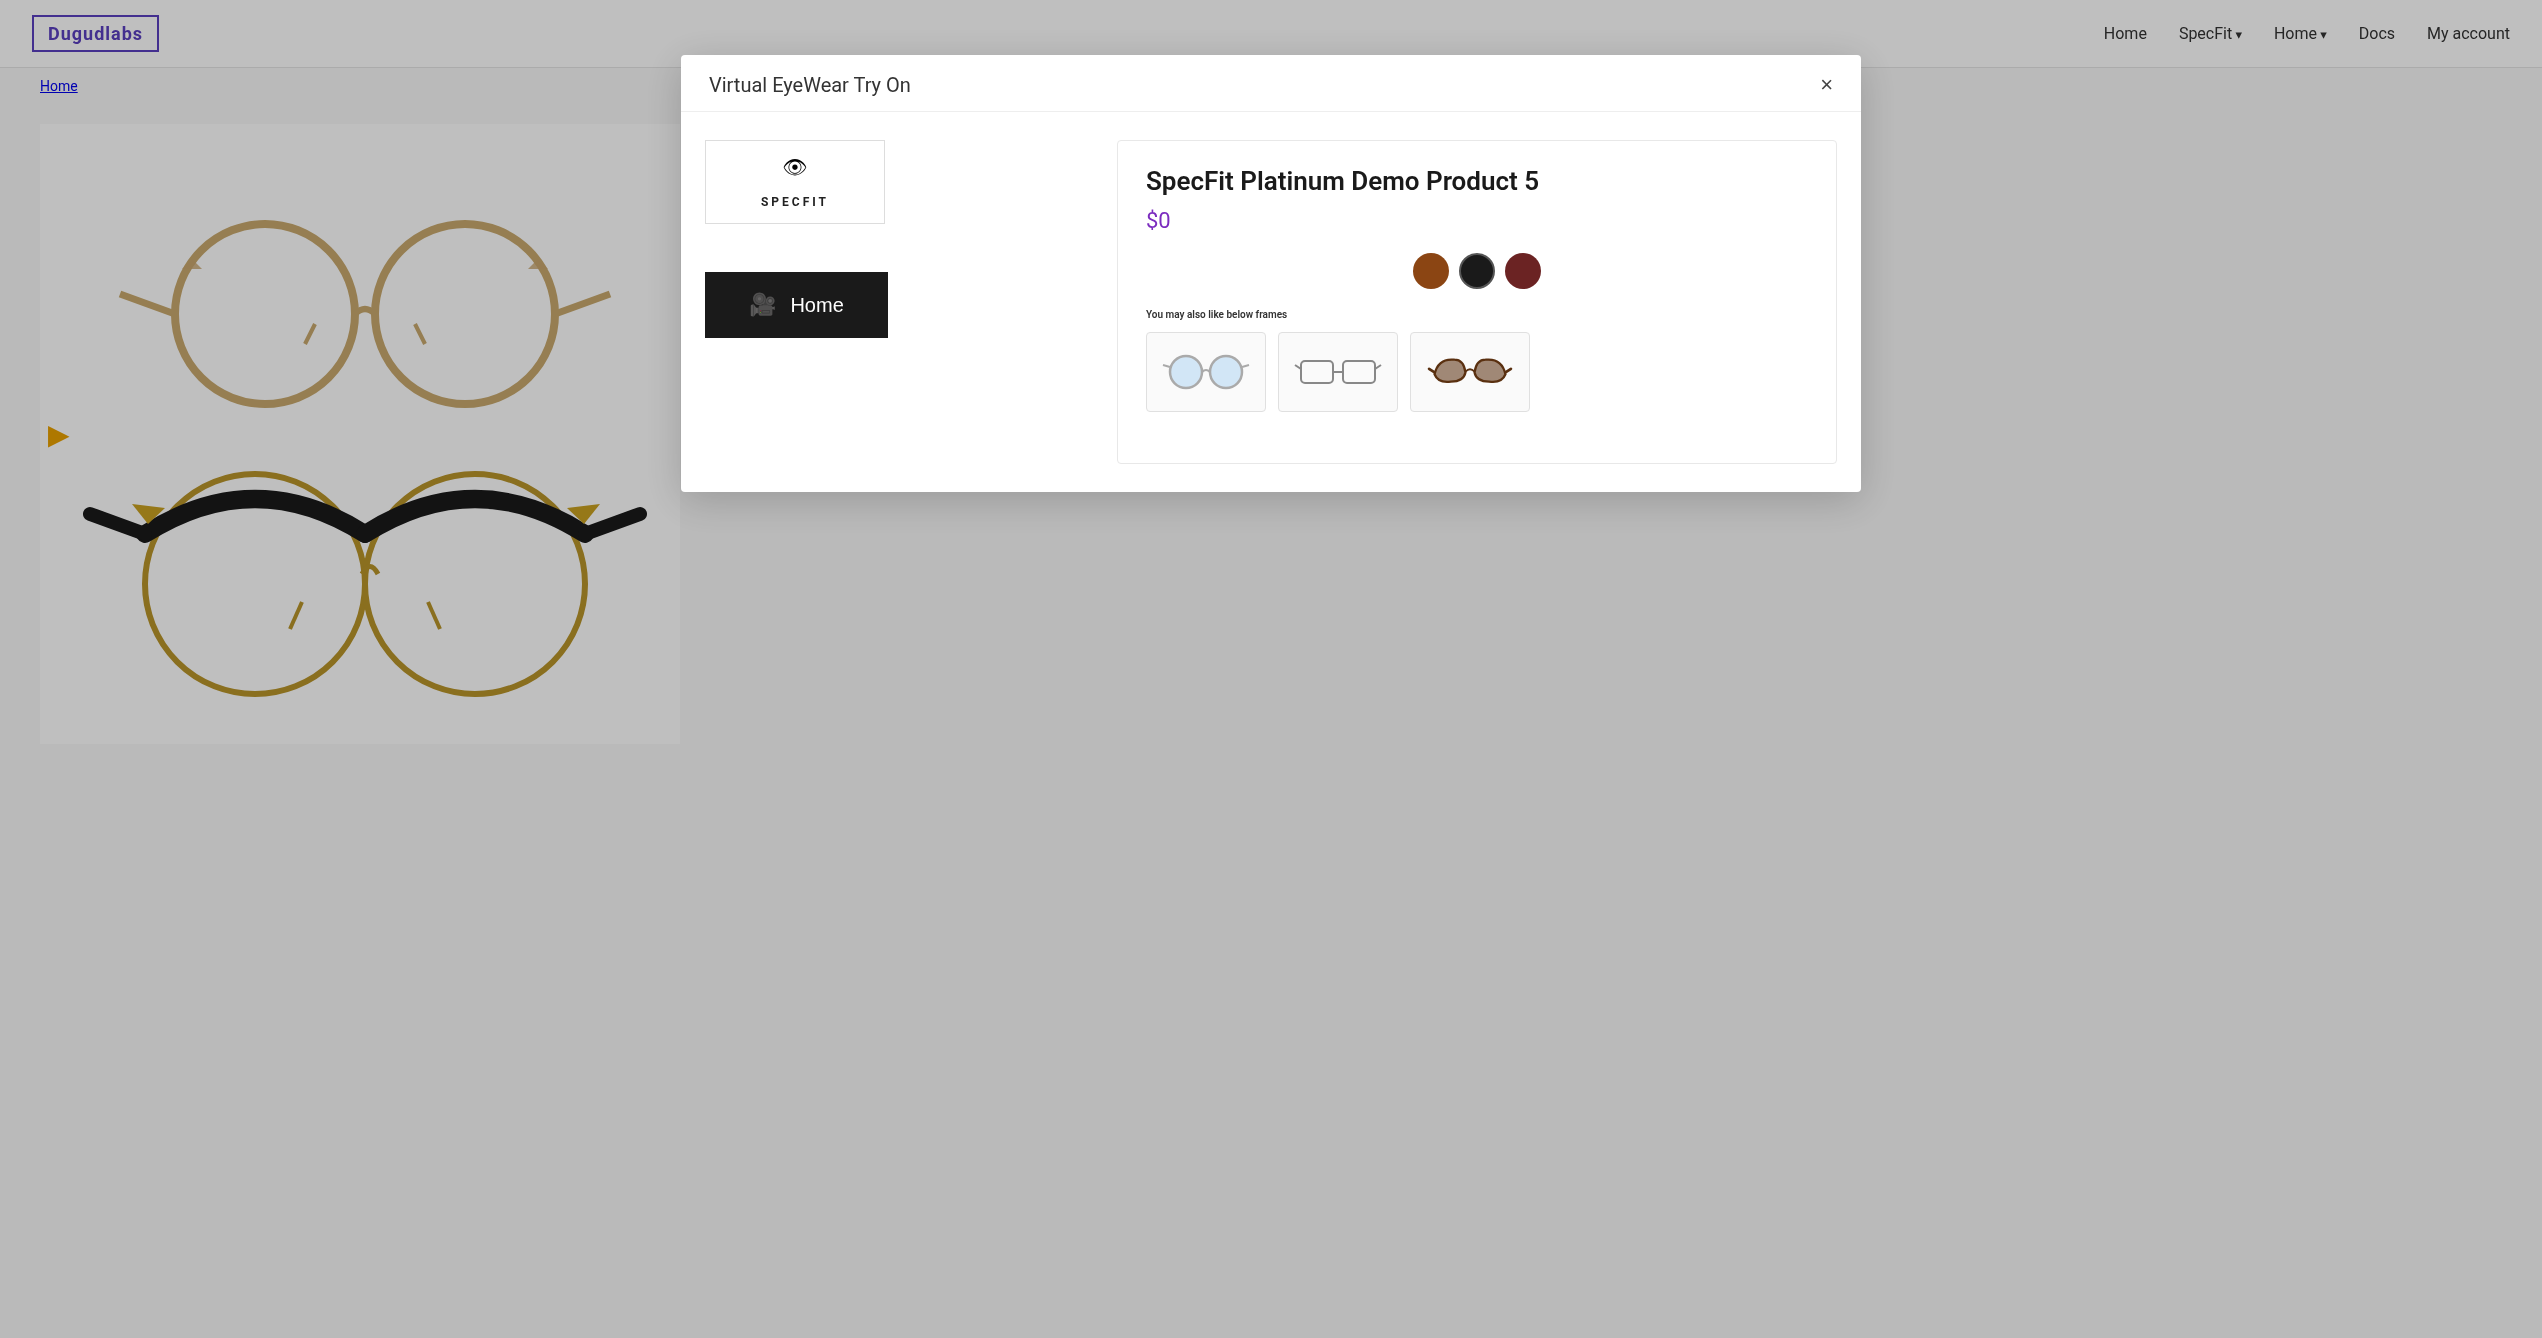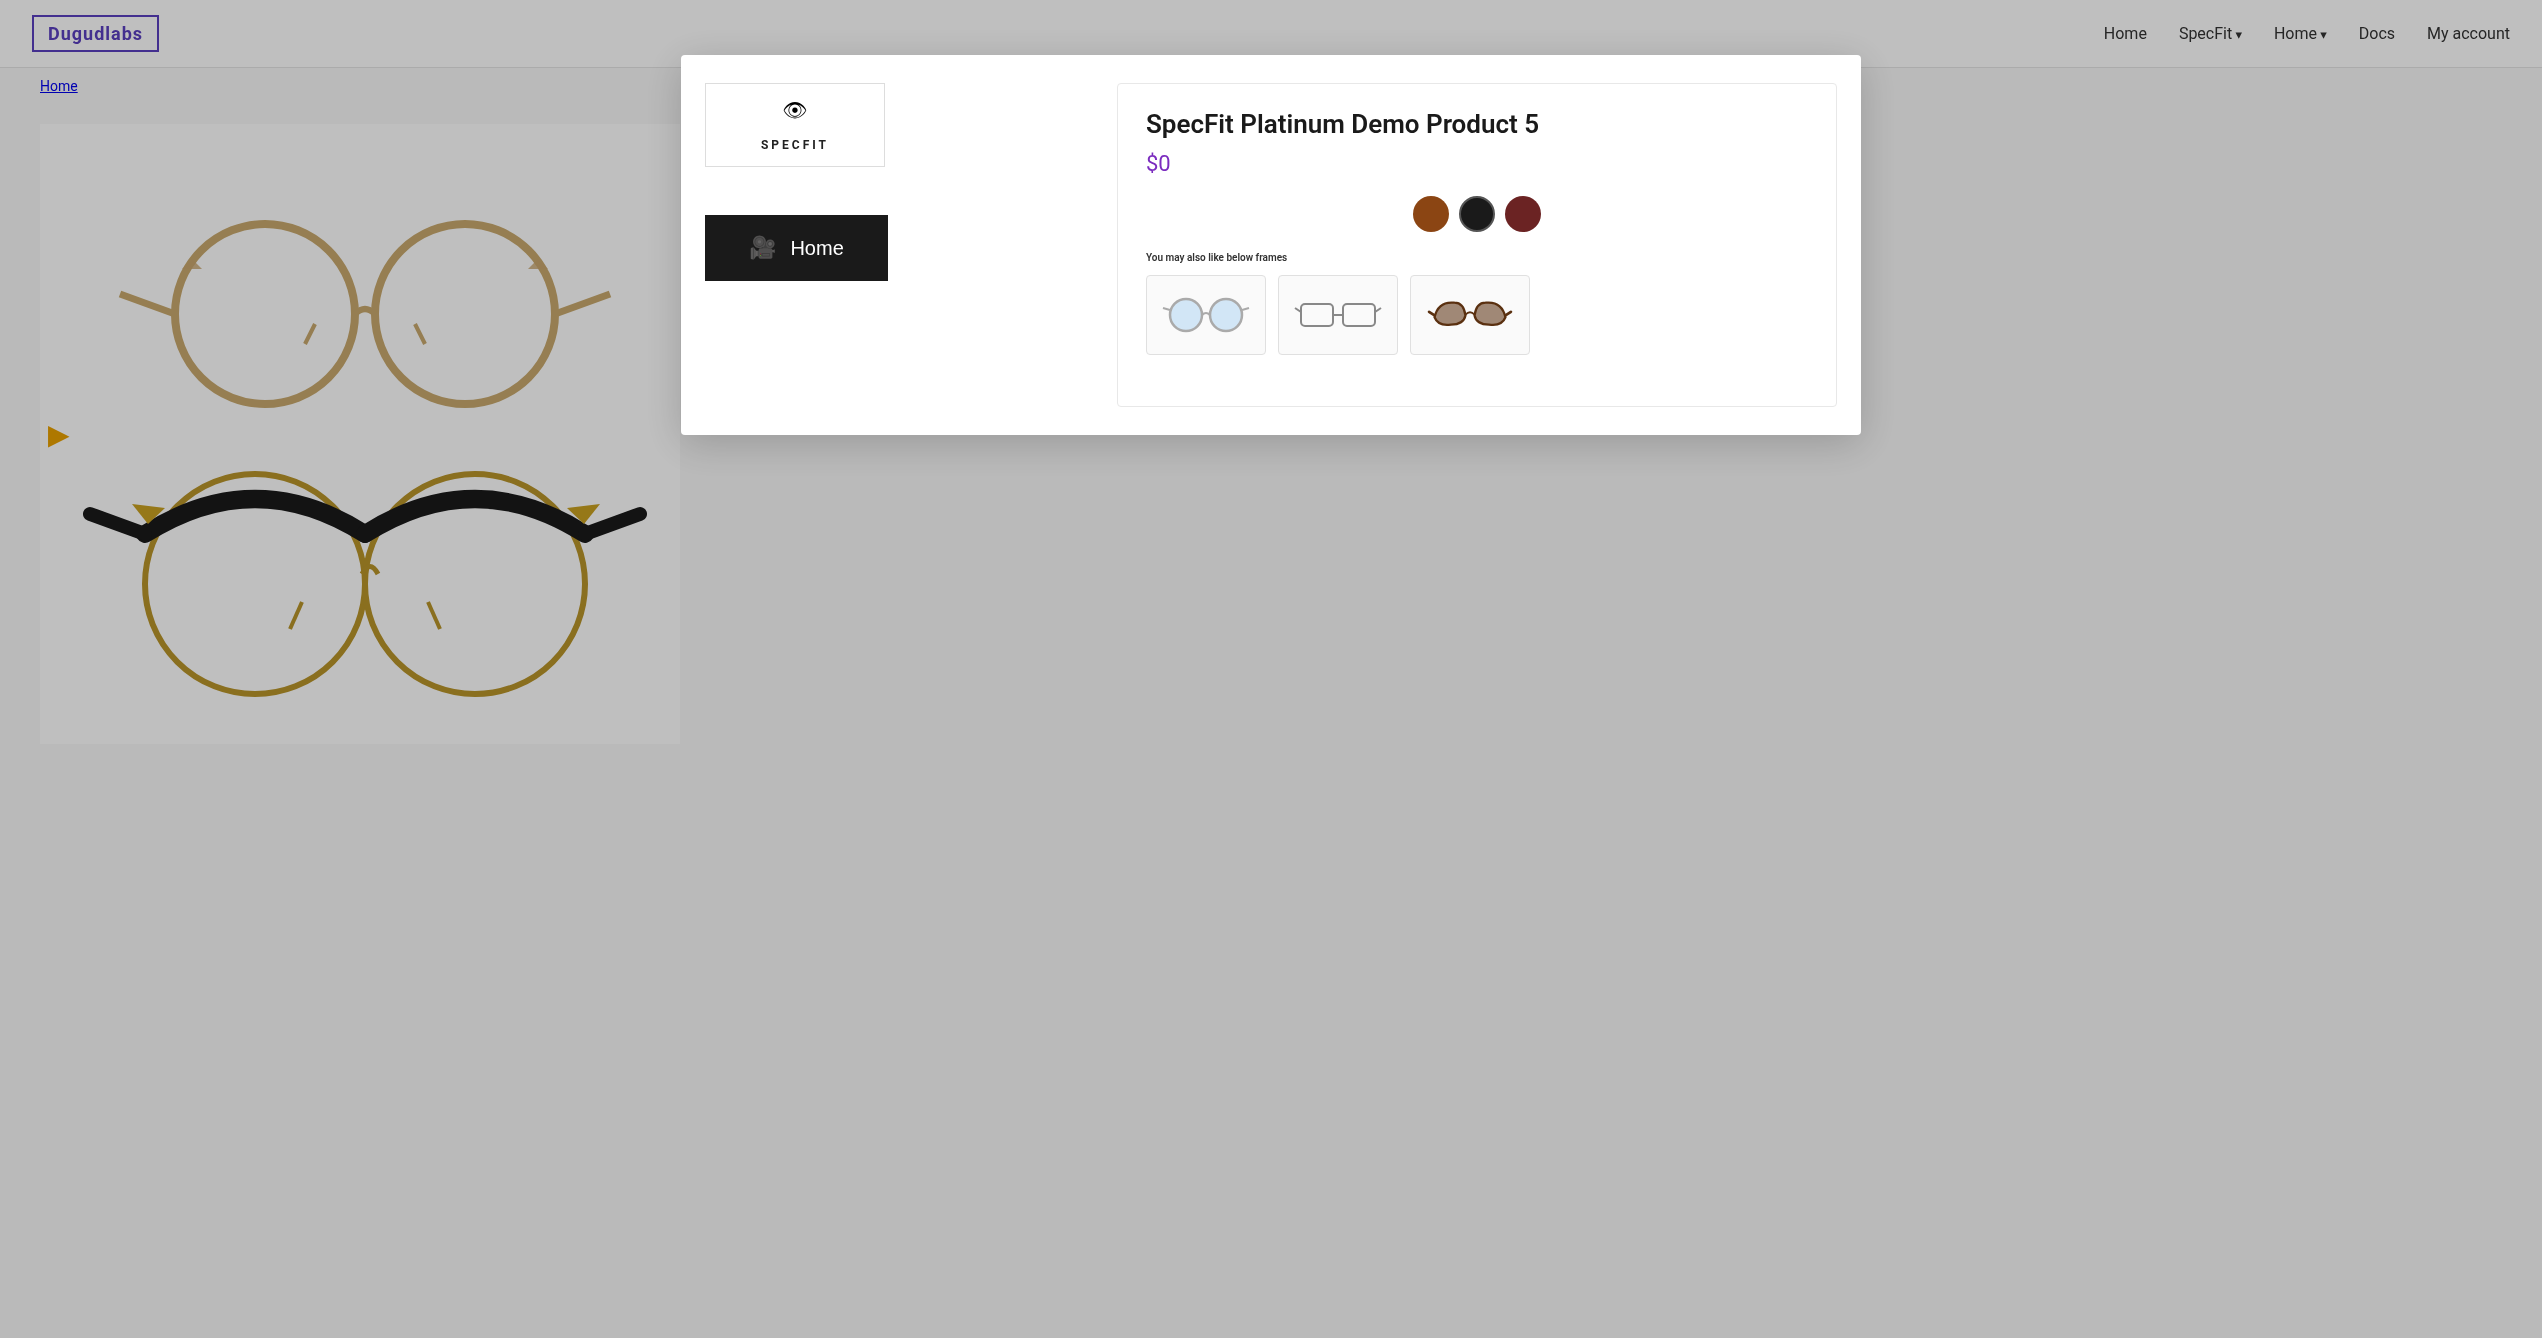--- a/index.html
+++ b/index.html
@@ -418,20 +418,24 @@
     <div class="categories">
       <span>Categories:</span>
       <a href="#">HOME-TRY-ON</a>,
       <a href="#">Specfit-Platinum-Demo</a>
     </div>
   </div>
 </div>
 
 <div class="modal-overlay">
   <div class="modal">
+    <div class="modal-header">
+      <span class="modal-title">Virtual EyeWear Try On</span>
+      <button class="modal-close">×</button>
+    </div>
     <div class="modal-body">
 
       <div class="modal-left">
         <div class="specfit-logo-box">
 
           <div style="display:flex;align-items:center;gap:6px; margin-bottom:4px;">
             <div class="specfit-lines">
               <div class="specfit-line"></div>
             </div>
             <span style="font-size:20px;">👁</span>

